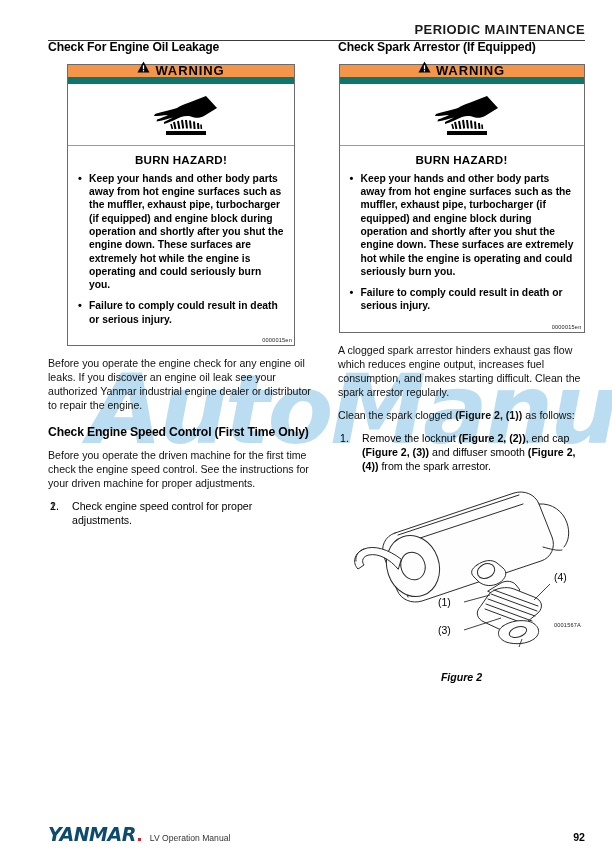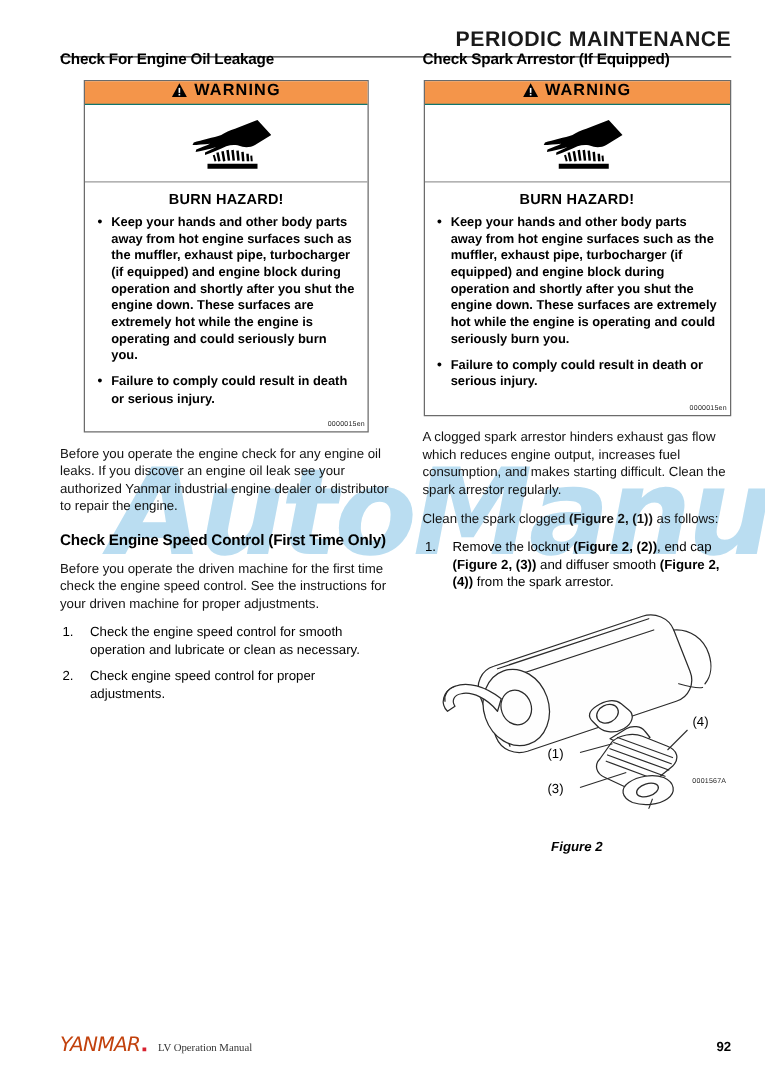--- a/index.html
+++ b/index.html
@@ -36,21 +36,21 @@
 
   
   .page-header {
     position: absolute;
     left: 48px; top: 22px;
     width: 537px;
     z-index: 3;
   }
   .page-header .htitle {
     text-align: right;
-    font-size: 17px;
+    font-size: 13px;
     font-weight: 700;
     letter-spacing: .4px;
     color: #1a1a1a;
     padding-bottom: 3px;
   }
   .page-header .hrule {
     border-bottom: 1.4px solid #3a3a3a;
     width: 100%;
   }
 
@@ -105,24 +105,24 @@
   .warnbox {
     border: 1px solid #6b6b6b;
     background: #fff;
     width: 228px;
     margin: 0 auto 10px auto;
   }
   .col-right .warnbox { width: 246px; }
 
   .warnbar {
     background: #f4954a;
-    border-bottom: 1px solid #0f766e;
+    border-bottom: 7px solid #0f766e;
     height: 19px;
     display: flex;
-    align-items: flex-start;
+    align-items: flex-end;
     justify-content: center;
     gap: 5px;
   }
   .warnbar .wtri { display: block; }
   .warnbar .wlabel {
     font-size: 13px;
     font-weight: 700;
     letter-spacing: .9px;
     color: #000;
     line-height: 1;
@@ -192,39 +192,38 @@
   .footer {
     position: absolute;
     left: 48px; bottom: 22px;
     width: 537px;
     display: flex;
     align-items: baseline;
     z-index: 3;
   }
   .yanmar-logo {
     font-family: "DejaVu Sans", sans-serif;
-    font-size: 16px;
-    font-weight: 400;
+    font-size: 19px;
+    font-weight: 700;
     font-style: italic;
     letter-spacing: -0.5px;
-    color: #c2410c;
+    color: #0c4a6e;
     line-height: 1;
   }
   .yanmar-dot {
     display: inline-block;
     width: 3px; height: 3px;
     background: #d8202f;
     margin-left: 2px;
     vertical-align: baseline;
   }
   .manual-name {
     font-size: 8.6px;
     color: #333;
     margin-left: 9px;
-    font-family: Liberation Serif, serif;
   }
   .pagenum {
     margin-left: auto;
     font-size: 10.6px;
     font-weight: 700;
     color: #000;
   }
 </style>
 </head>
 <body>
@@ -281,21 +280,20 @@
 
     <p class="body">Before you operate the engine check for any engine oil leaks. If you discover an engine oil leak see your authorized Yanmar industrial engine dealer or distributor to repair the engine.</p>
 
     <h2 class="sub">Check Engine Speed Control (First Time Only)</h2>
 
     <p class="body">Before you operate the driven machine for the first time check the engine speed control. See the instructions for your driven machine for proper adjustments.</p>
 
     <ol class="numlist">
       <li>
         <span class="num">1.</span>
-        <span>Check the engine speed control for smooth operation and lubricate or clean as necessary.</span>
       </li>
       <li>
         <span class="num">2.</span>
         <span>Check engine speed control for proper adjustments.</span>
       </li>
     </ol>
   </div>
 
   <div class="col col-right">
 

